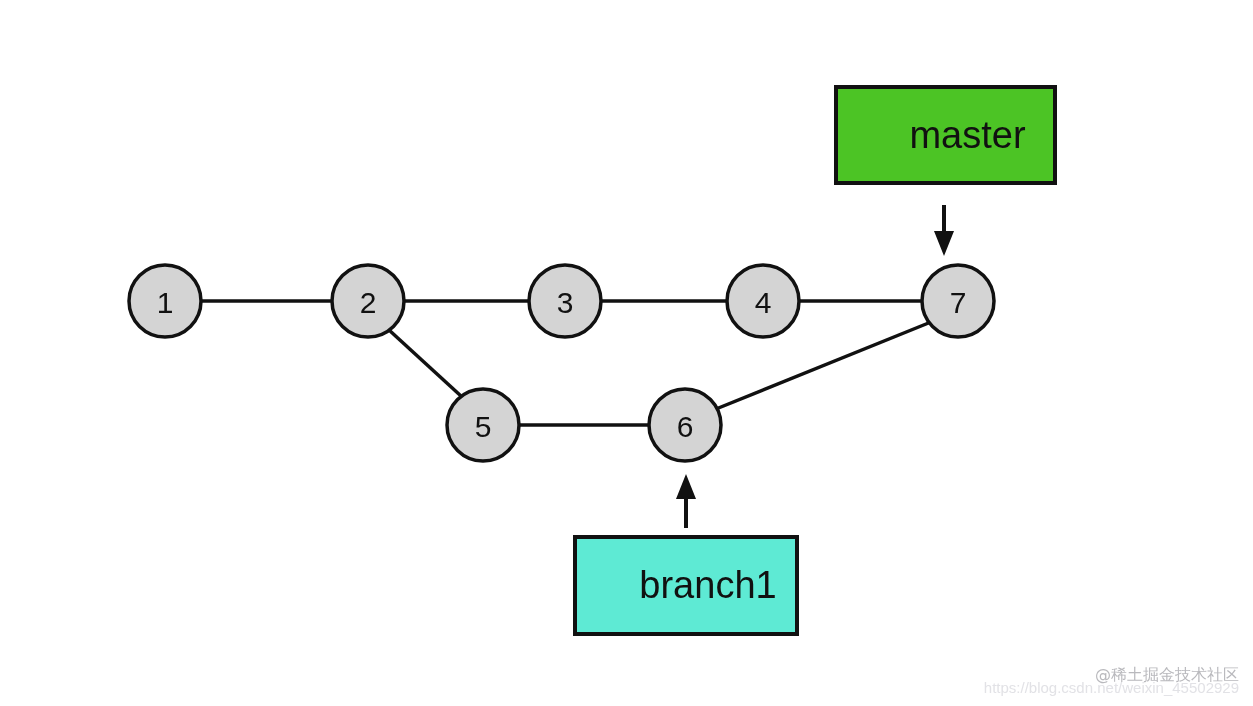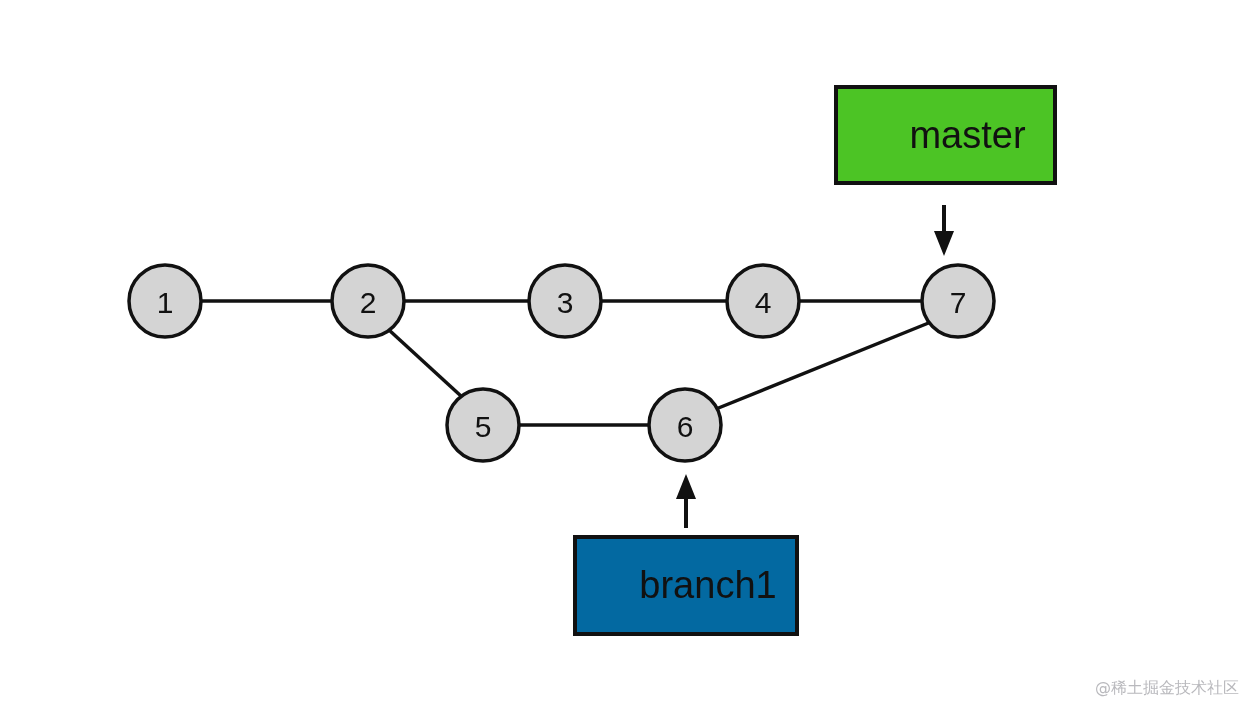--- a/index.html
+++ b/index.html
@@ -65,21 +65,21 @@
     width: 223px;
     height: 100px;
     background: #4cc425;
     font-size: 38px;
   }
   #branch1-box {
     left: 573px;
     top: 535px;
     width: 226px;
     height: 101px;
-    background: #0369a1;
+    background: #5eead4;
     font-size: 38px;
   }
   #watermark {
     position: absolute;
     right: 14px;
     bottom: 8px;
     text-align: right;
     line-height: 1.25;
     pointer-events: none;
     user-select: none;
@@ -151,15 +151,16 @@
       <polygon class="pointer-head" points="686,474 676,499 696,499"></polygon>
     </g>
   </svg>
 
   <div class="label-box" id="master-box">master</div>
 
   <div class="label-box" id="branch1-box">branch1</div>
 
   <div id="watermark">
     <div id="watermark-site">@稀土掘金技术社区</div>
+    <div id="watermark-url">https://blog.csdn.net/weixin_45502929</div>
   </div>
 
 </div>
 
 </body></html>

